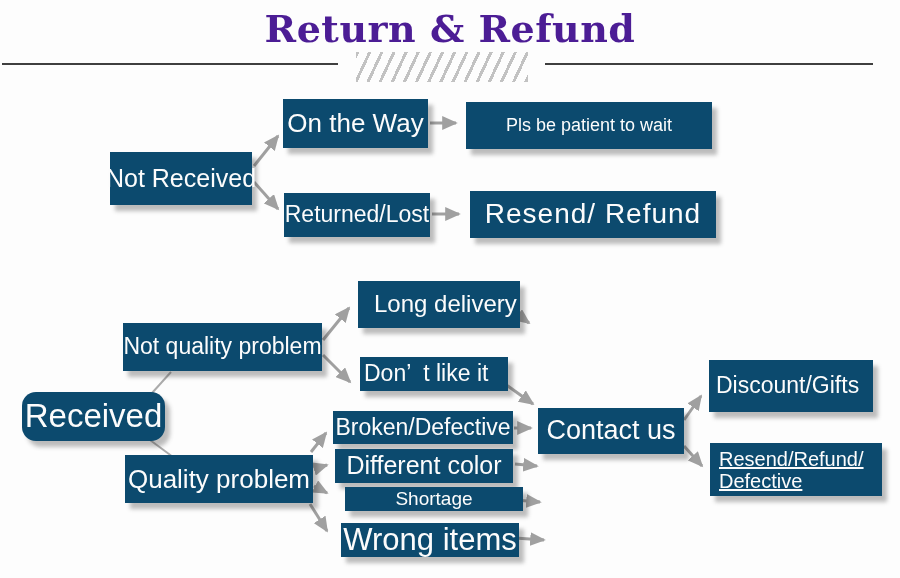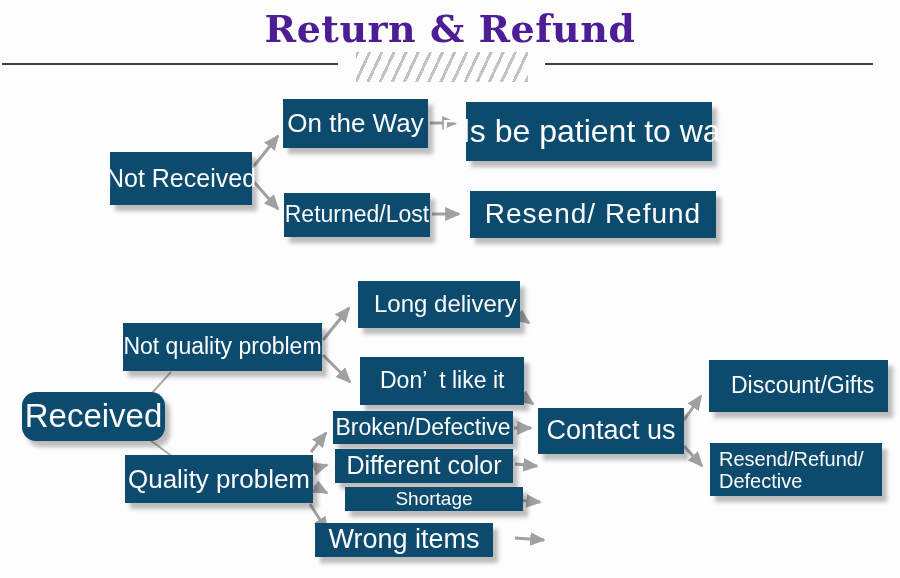--- a/index.html
+++ b/index.html
@@ -19,21 +19,21 @@
     position:absolute;left:356px;top:52px;width:172px;height:30px;
     background:repeating-linear-gradient(115deg,#c2c2c2 0 3px,transparent 3px 11px);
   }
   .node{
     position:absolute;background:#0c4a6e;color:#fcfcfc;
     display:flex;align-items:center;justify-content:center;
     box-shadow:5px 6px 4px rgba(40,40,40,0.30);
     white-space:pre;line-height:1.1;
   }
   .node.align-left{justify-content:flex-start;}
-  .node.two-line{flex-direction:column;align-items:flex-start;justify-content:center;}
+  .node.two-line{flex-direction:column;align-items:flex-start;justify-content:center;text-decoration:underline;}
   svg.arrows{position:absolute;left:0;top:0;width:900px;height:578px;pointer-events:none;}
 </style>
 </head>
 <body>
 
 <div id="canvas">
 
   <div class="page-title">Return &amp; Refund</div>
 
   <div class="divider-line left"></div>
@@ -73,21 +73,21 @@
   </svg>
 
   <div class="node" style="left:110px;top:152px;width:142px;height:53px;font-size:25px;">
     <span>Not Received</span>
   </div>
 
   <div class="node" style="left:283px;top:99px;width:145px;height:49px;font-size:26px;">
     <span>On the Way</span>
   </div>
 
-  <div class="node" style="left:466px;top:102px;width:246px;height:59px;font-size:32px;">
+  <div class="node" style="left:466px;top:102px;width:246px;height:47px;font-size:18px;">
     <span>Pls be patient to wait</span>
   </div>
 
   <div class="node" style="left:284px;top:193px;width:146px;height:44px;font-size:23px;">
     <span>Returned/Lost</span>
   </div>
 
   <div class="node" style="left:470px;top:191px;width:246px;height:47px;font-size:28px;letter-spacing:1px;">
     <span>Resend/ Refund</span>
   </div>
@@ -97,49 +97,49 @@
   </div>
 
   <div class="node" style="left:123px;top:323px;width:199px;height:48px;font-size:23px;">
     <span>Not quality problem</span>
   </div>
 
   <div class="node align-left" style="left:358px;top:281px;width:146px;height:47px;font-size:24px;padding-left:16px;">
     <span>Long delivery</span>
   </div>
 
-  <div class="node align-left" style="left:360px;top:357px;width:144px;height:48px;font-size:23px;padding-left:20px;">
+  <div class="node align-left" style="left:360px;top:357px;width:144px;height:34px;font-size:23px;padding-left:4px;">
     <span>Don’  t like it</span>
   </div>
 
   <div class="node" style="left:125px;top:455px;width:188px;height:48px;font-size:26px;">
     <span>Quality problem</span>
   </div>
 
   <div class="node" style="left:333px;top:411px;width:180px;height:33px;font-size:23px;">
     <span>Broken/Defective</span>
   </div>
 
   <div class="node" style="left:335px;top:449px;width:178px;height:34px;font-size:25px;">
     <span>Different color</span>
   </div>
 
   <div class="node" style="left:345px;top:487px;width:178px;height:24px;font-size:19px;">
     <span>Shortage</span>
   </div>
 
-  <div class="node" style="left:315px;top:523px;width:178px;height:34px;font-size:27px;text-align:center;">
+  <div class="node" style="left:341px;top:523px;width:178px;height:34px;font-size:31px;text-align:center;">
     <span>Wrong items</span>
   </div>
 
   <div class="node" style="left:538px;top:408px;width:146px;height:46px;font-size:27px;">
     <span>Contact us</span>
   </div>
 
-  <div class="node align-left" style="left:709px;top:360px;width:157px;height:52px;font-size:23px;padding-left:22px;">
+  <div class="node align-left" style="left:709px;top:360px;width:157px;height:52px;font-size:23px;padding-left:7px;">
     <span>Discount/Gifts</span>
   </div>
 
   <div class="node two-line" style="left:710px;top:443px;width:163px;height:53px;font-size:20px;padding-left:9px;">
     <span>Resend/Refund/</span>
     <span>Defective</span>
   </div>
 
 </div>
 

